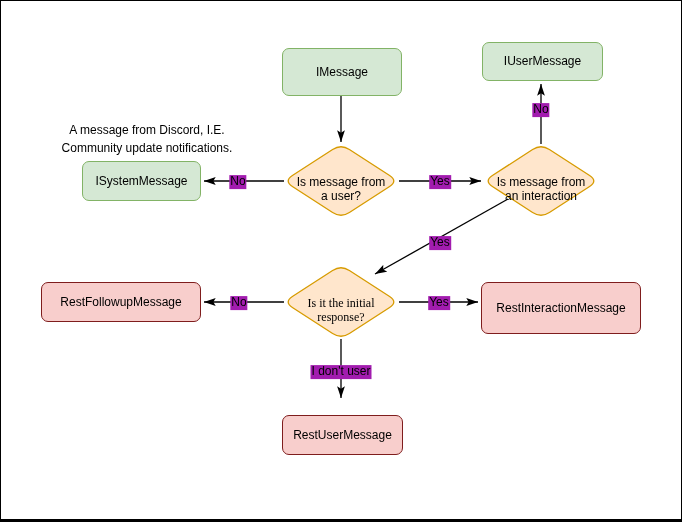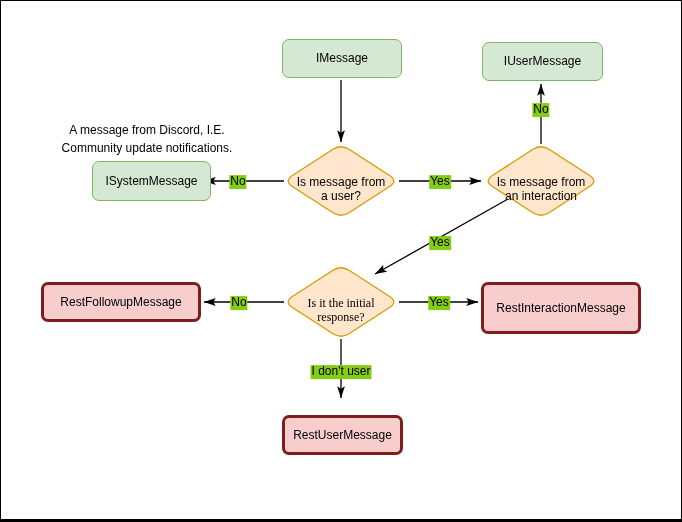--- a/index.html
+++ b/index.html
@@ -26,35 +26,35 @@
     position: absolute;
     box-sizing: border-box;
     border-radius: 7px;
     display: flex;
     align-items: center;
     justify-content: center;
     text-align: center;
     line-height: 1.2;
   }
   .node-green { background: #d5e8d4; border: 1px solid #82b366; }
-  .node-red   { background: #f8cecc; border: 3px solid #7f1d1d; }
+  .node-red   { background: #f8cecc; border: 1px solid #7f1d1d; }
   .diamond-label {
     position: absolute;
     display: flex;
     align-items: center;
     justify-content: center;
     text-align: center;
     line-height: 1.2;
     white-space: pre-line;
     margin-top: 8px;
   }
   .edge-label {
     position: absolute;
     transform: translate(-50%, -50%);
-    background: #84cc16;
+    background: #a21caf;
     padding: 0 1px;
     line-height: 1.15;
     white-space: nowrap;
   }
   .note {
     position: absolute;
     text-align: center;
     line-height: 18px;
     white-space: pre-line;
   }
@@ -78,25 +78,25 @@
     <line x1="507" y1="198" x2="374" y2="273" stroke="#000" stroke-width="1.3" marker-end="url(#arrow)"></line>
     <line x1="283" y1="301" x2="203" y2="301" stroke="#000" stroke-width="1.3" marker-end="url(#arrow)"></line>
     <line x1="398" y1="301" x2="477" y2="301" stroke="#000" stroke-width="1.3" marker-end="url(#arrow)"></line>
     <line x1="340" y1="338" x2="340" y2="397" stroke="#000" stroke-width="1.3" marker-end="url(#arrow)"></line>
 
     <path transform="translate(340,180)" d="M 8.39 -31.56 L 48.61 -5.44 Q 57 0 48.61 5.44 L 8.39 31.56 Q 0 37 -8.39 31.56 L -48.61 5.44 Q -57 0 -48.61 -5.44 L -8.39 -31.56 Q 0 -37 8.39 -31.56 Z" fill="#ffe6cc" stroke="#d79b00" stroke-width="1.3"></path>
     <path transform="translate(540,180)" d="M 8.39 -31.56 L 48.61 -5.44 Q 57 0 48.61 5.44 L 8.39 31.56 Q 0 37 -8.39 31.56 L -48.61 5.44 Q -57 0 -48.61 -5.44 L -8.39 -31.56 Q 0 -37 8.39 -31.56 Z" fill="#ffe6cc" stroke="#d79b00" stroke-width="1.3"></path>
     <path transform="translate(340,301)" d="M 8.39 -31.56 L 48.61 -5.44 Q 57 0 48.61 5.44 L 8.39 31.56 Q 0 37 -8.39 31.56 L -48.61 5.44 Q -57 0 -48.61 -5.44 L -8.39 -31.56 Q 0 -37 8.39 -31.56 Z" fill="#ffe6cc" stroke="#d79b00" stroke-width="1.3"></path>
   </svg>
 
-  <div class="node node-green" style="left:281px; top:38px; width:120px; height:39px;">IMessage</div>
+  <div class="node node-green" style="left:281px; top:47px; width:120px; height:48px;">IMessage</div>
 
   <div class="node node-green" style="left:481px; top:41px; width:121px; height:39px;">IUserMessage</div>
 
-  <div class="node node-green" style="left:91px; top:160px; width:119px; height:40px;">ISystemMessage</div>
+  <div class="node node-green" style="left:81px; top:160px; width:119px; height:40px;">ISystemMessage</div>
 
   <div class="node node-red" style="left:40px; top:281px; width:160px; height:40px;">RestFollowupMessage</div>
 
   <div class="node node-red" style="left:480px; top:281px; width:160px; height:52px;">RestInteractionMessage</div>
 
   <div class="node node-red" style="left:281px; top:400px; width:121px; height:40px;margin-top:14px;">RestUserMessage</div>
 
   <div class="diamond-label" style="left:280px; top:160px; width:120px; height:40px;">Is message from
 a user?</div>
 

